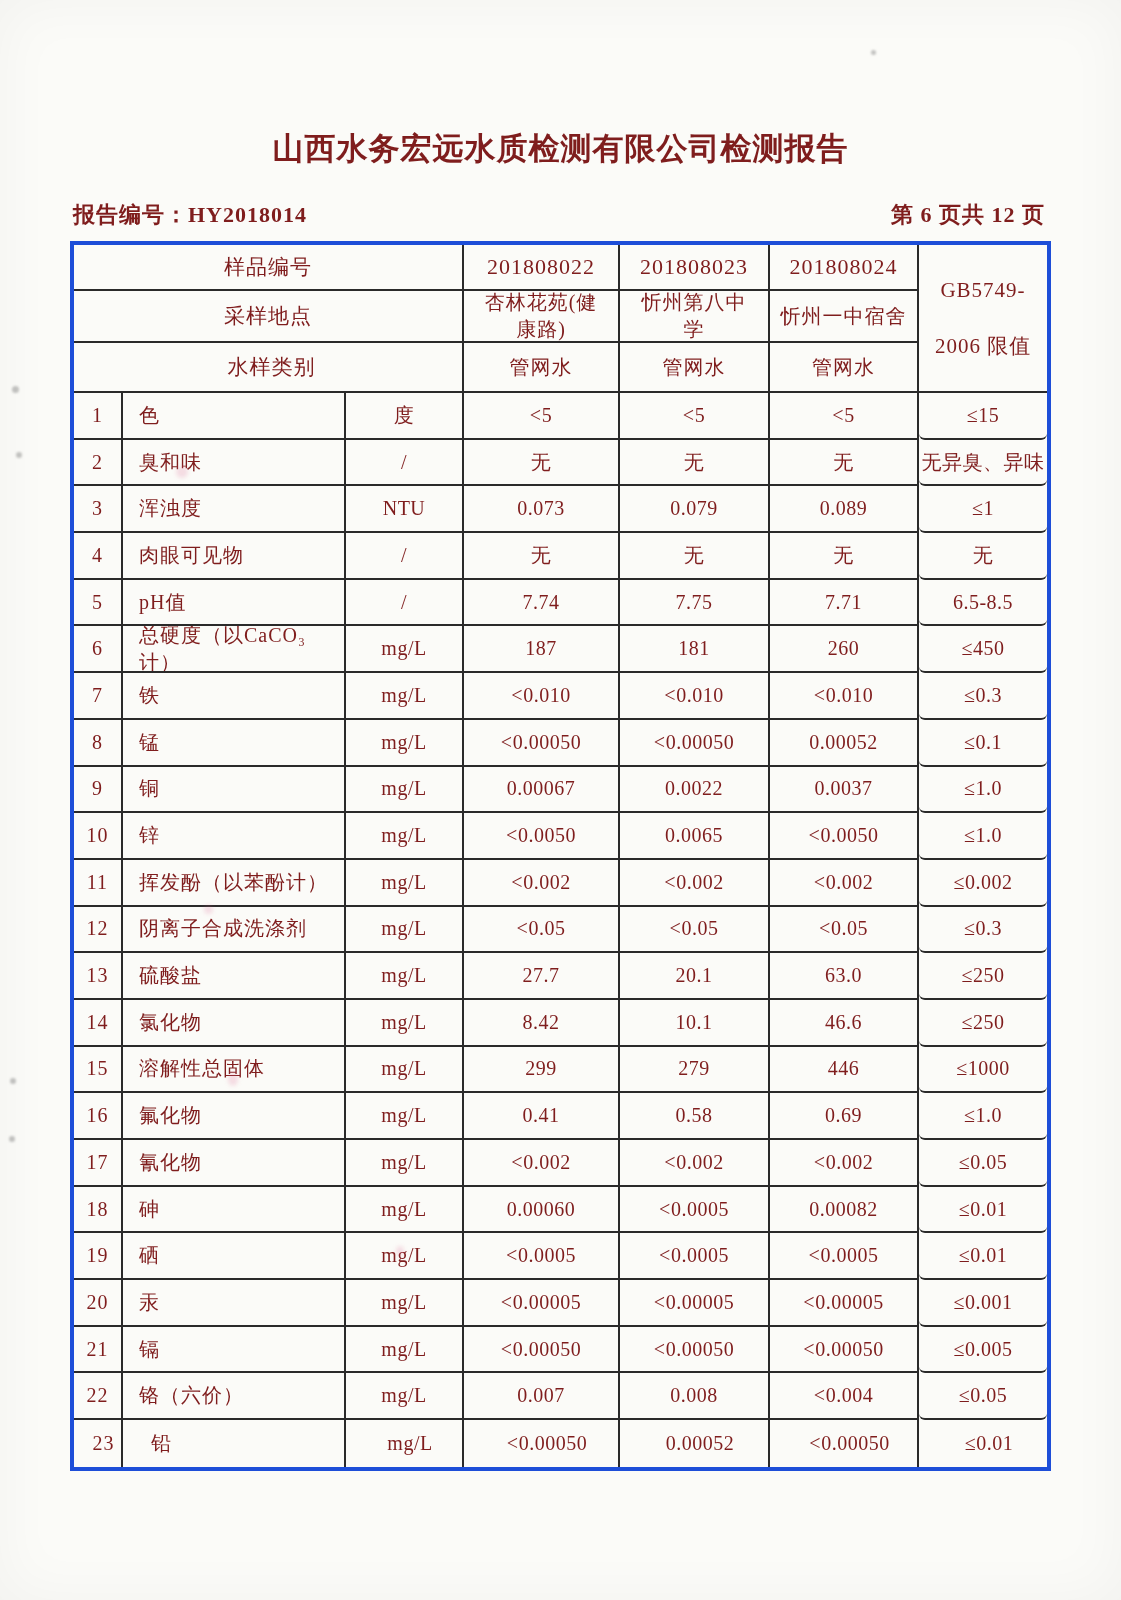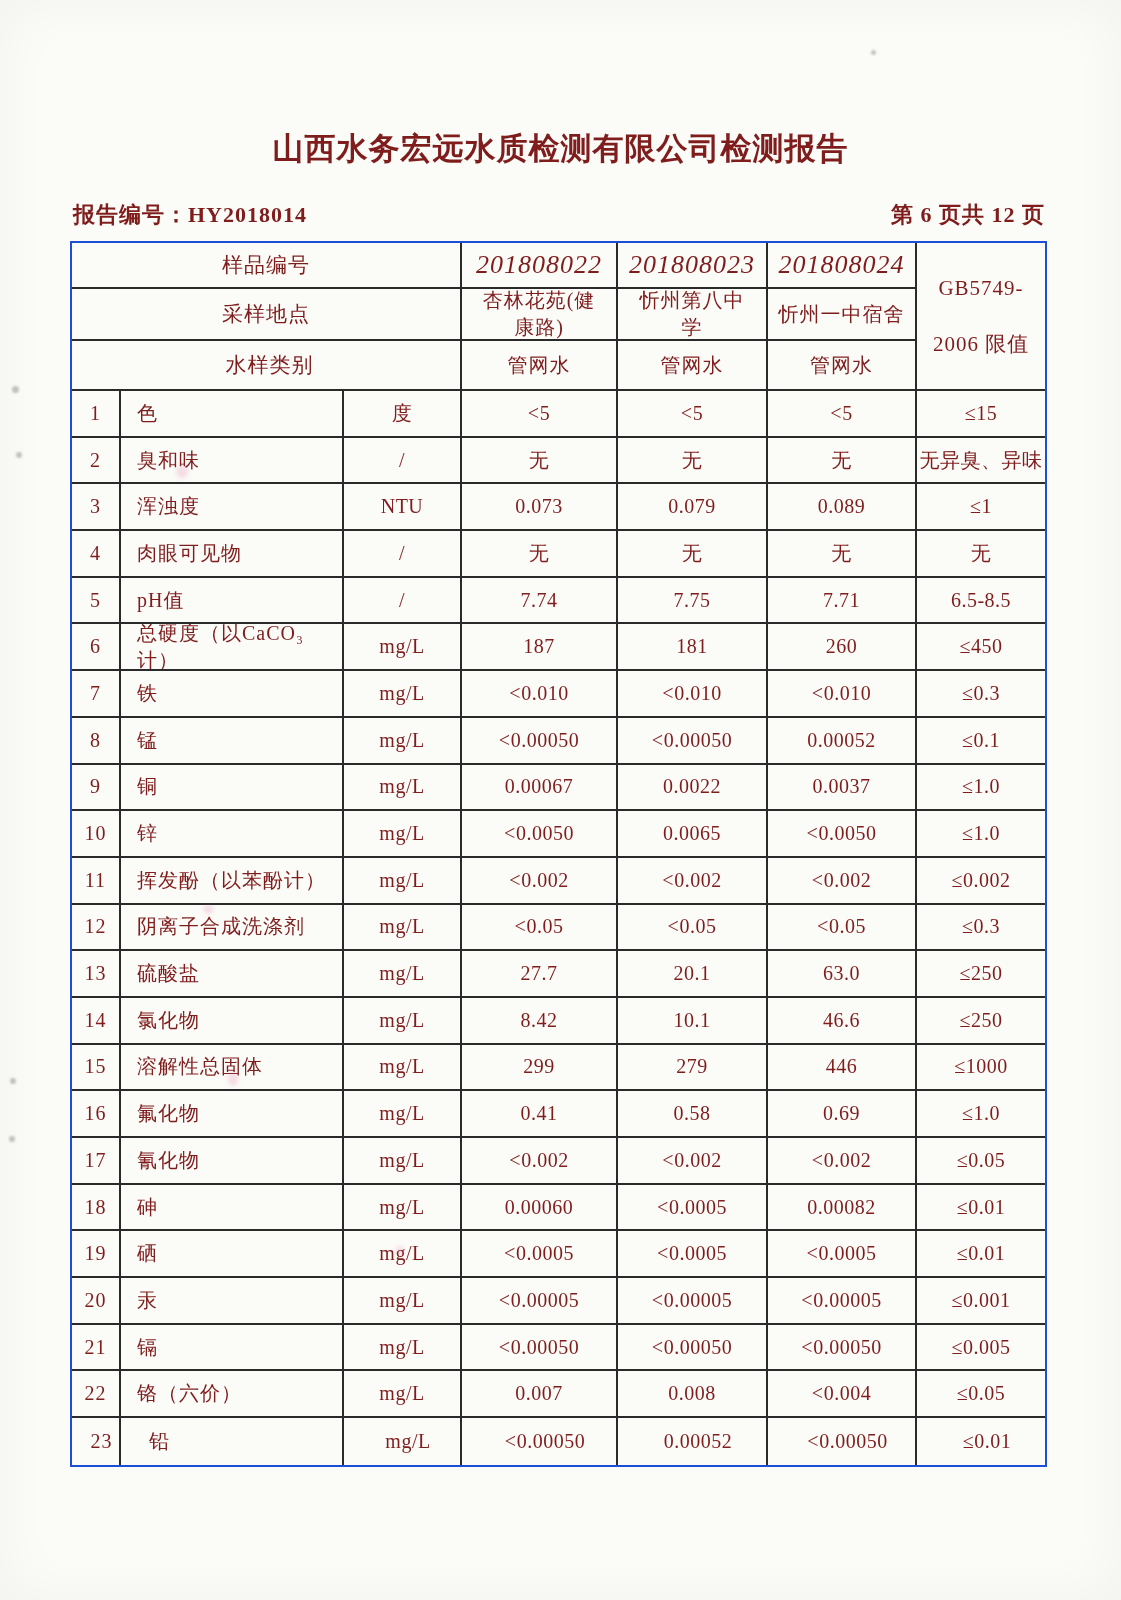--- a/index.html
+++ b/index.html
@@ -27,21 +27,21 @@
     align-items:flex-start;
     margin:30px 76px 0 73px;
     font-size:22px;
     font-weight:bold;
     letter-spacing:1px;
   }
   
   .dtable{
     margin:11px 0 0 70px;
     width:973px;
-    border:2px solid #1d4ed8;
+    border:4px solid #1d4ed8;
     background:transparent;
   }
   .thead{
     display:grid;
     grid-template-columns:390px 156px 150px 149px 128px;
     grid-template-rows:46px 52px 50px;
   }
   .trow{
     display:grid;
     grid-template-columns:49px 223px 118px 156px 150px 149px 128px;
@@ -63,31 +63,31 @@
   .limit-span{
     grid-column:5;
     grid-row:1 / 4;
     border-right:none;
     flex-direction:column;
     gap:28px;
     font-size:21px;
   }
   .wrap-narrow{padding:0;}
   .wrap-narrow .inner{display:block;width:114px;margin:0 auto;text-align:center;}
-  .trow .cell:last-child{border-right:none;}
+  .trow .cell:last-child{border-right:none;border-radius:6px;}
   .tbody .trow:last-child .cell{border-bottom:none;margin-left:12px;}
   .cell.name{
     justify-content:flex-start;
     text-align:left;
     padding-left:16px;
   }
   .cell.num{font-size:20px;}
   .cell.val,.cell.unit,.cell.lim{font-size:20px;letter-spacing:0.5px;}
   .header-label{font-size:21px;}
-  .sample-id{font-size:26px;letter-spacing:1px;font-style:italic;}
+  .sample-id{font-size:22px;letter-spacing:1px;}
   
   .artifact{position:absolute;border-radius:50%;pointer-events:none;}
   .a-gray{background:rgba(90,90,90,0.35);filter:blur(1px);}
   .a-pink{background:rgba(225,110,150,0.22);filter:blur(2px);}
 </style>
 </head>
 <body>
 
 <div class="page">
 

